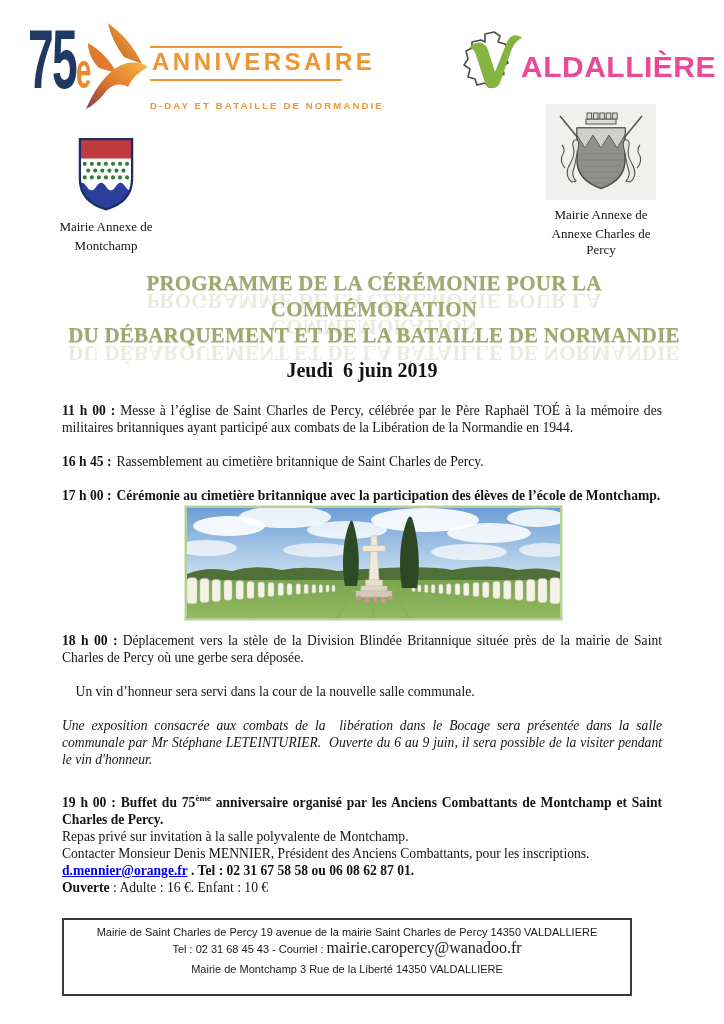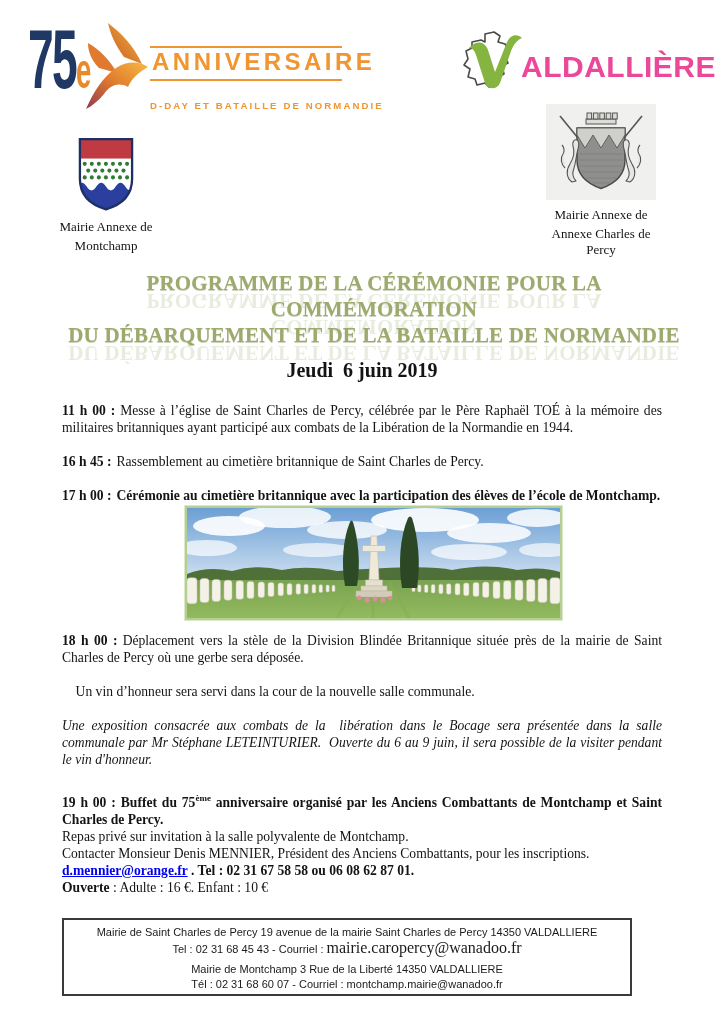--- a/index.html
+++ b/index.html
@@ -295,16 +295,15 @@
       <div class="line2">Contacter Monsieur Denis MENNIER, Président des Anciens Combattants, pour les inscriptions.</div>
       <div class="line2"><a class="email-link" href="#">d.mennier@orange.fr</a><strong> . Tel : 02 31 67 58 58 ou 06 08 62 87 01.</strong></div>
       <div class="line2"><strong>Ouverte</strong><span> : Adulte : 16 €. Enfant : 10 €</span></div>
     </div>
   </div>
 
   <div class="footer">
     <div>Mairie de Saint Charles de Percy 19 avenue de la mairie Saint Charles de Percy 14350 VALDALLIERE</div>
     <div><span>Tel : 02 31 68 45 43 - Courriel : </span><span class="mail-big">mairie.caropercy@wanadoo.fr</span></div>
     <div class="grp2">Mairie de Montchamp 3 Rue de la Liberté  14350 VALDALLIERE</div>
-    <div>Tél : 02 31 68 60 07 -  Courriel : montchamp.mairie@wanadoo.fr</div>
   </div>
 
 </div>
 
 </body></html>

